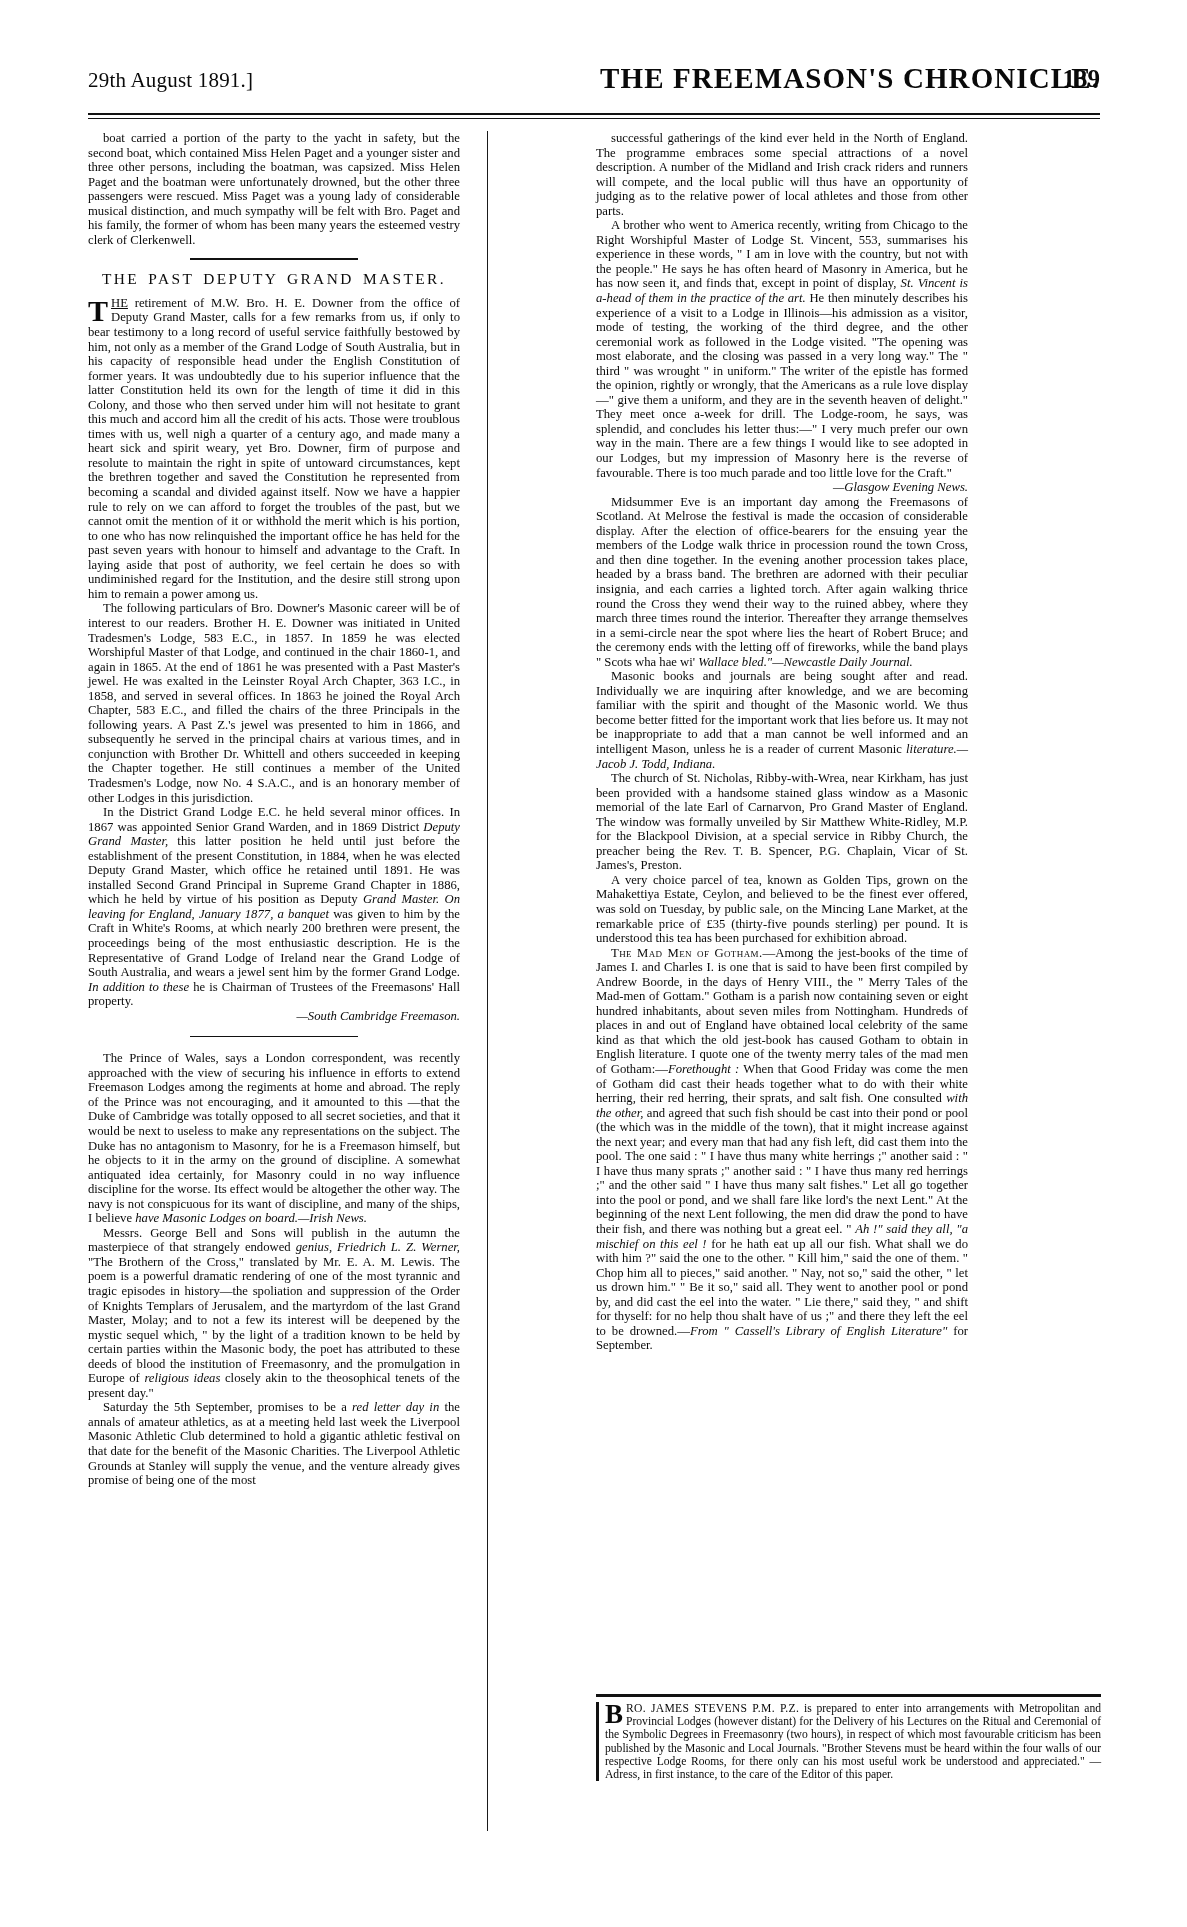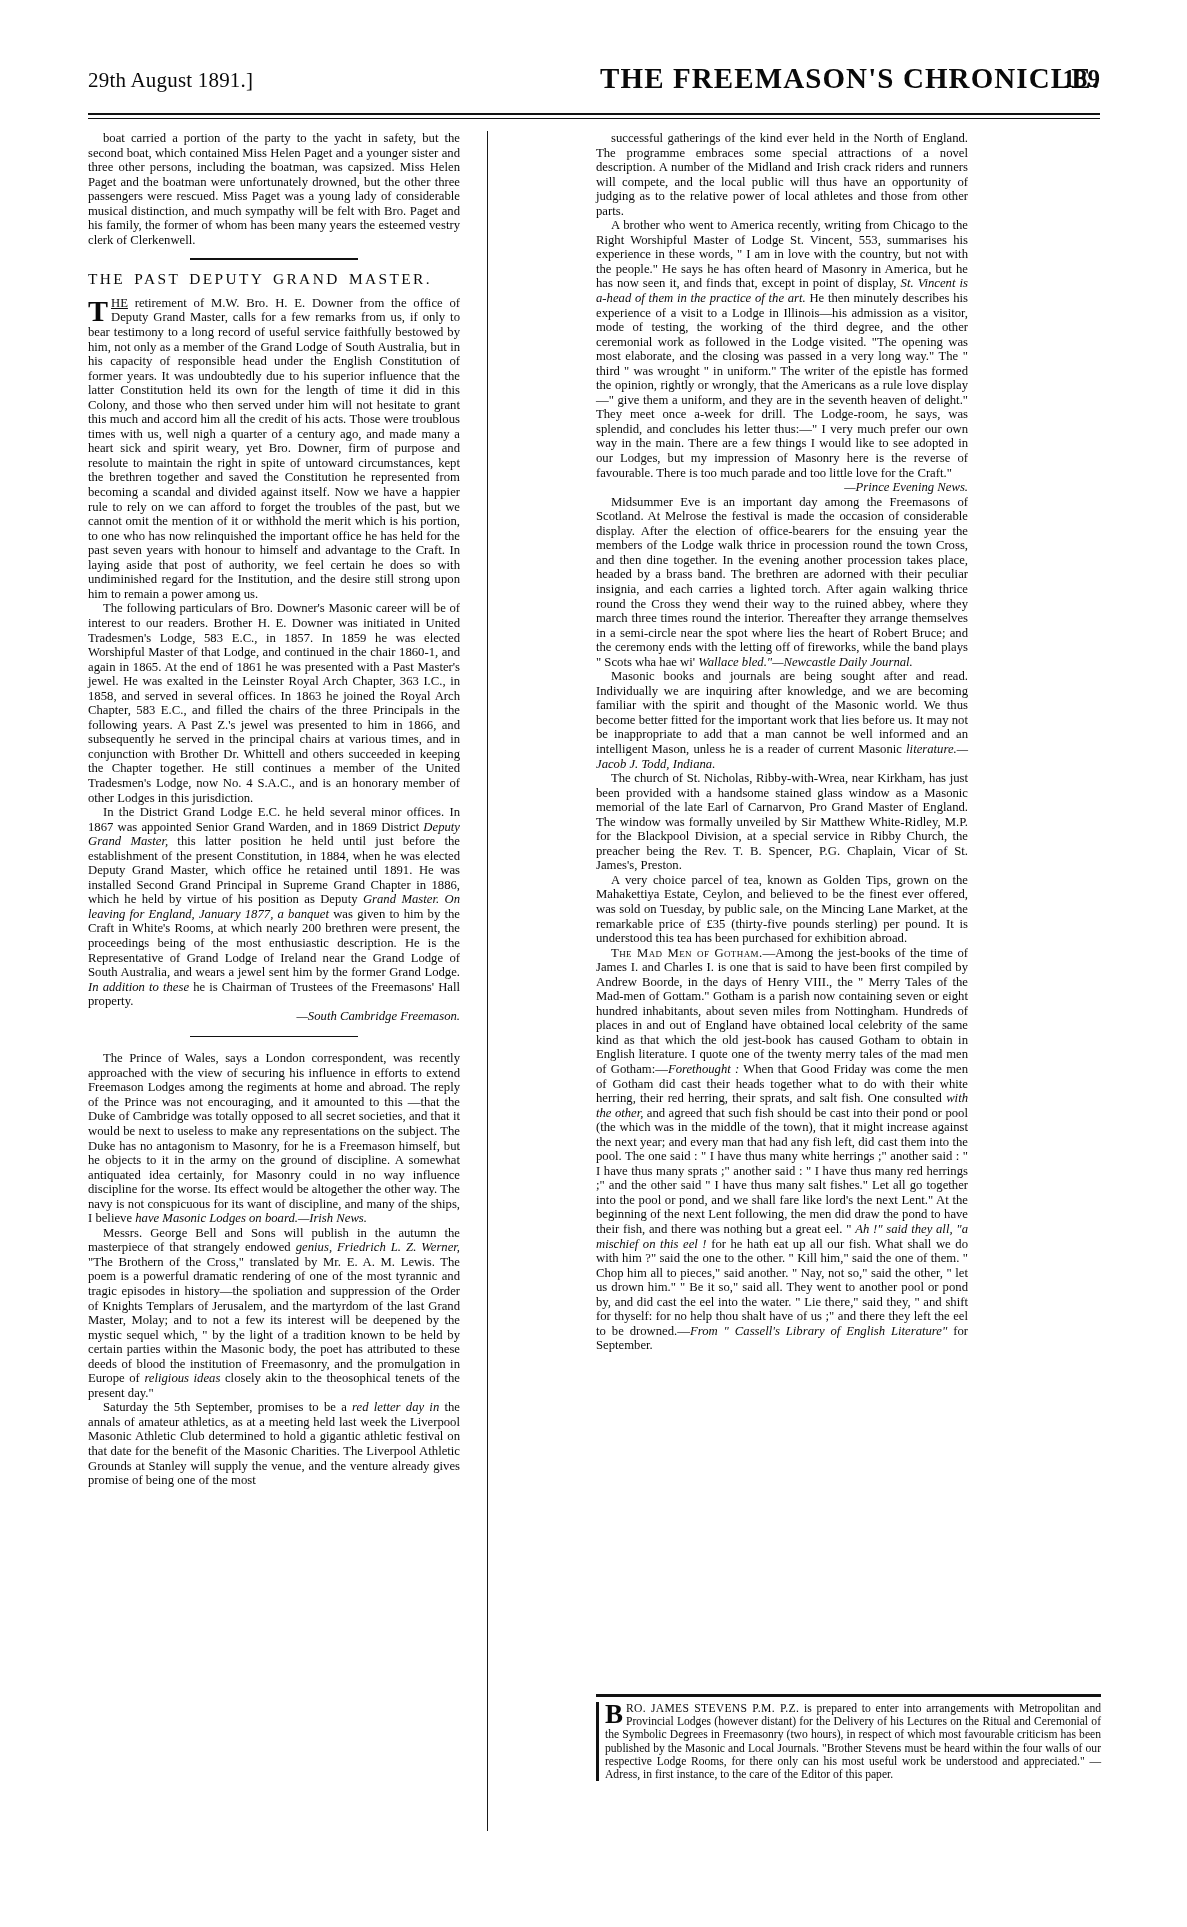--- a/index.html
+++ b/index.html
@@ -113,21 +113,21 @@
     border-top: 1.6px solid #111;
     width: 168px;
     margin: 13px auto 14px auto;
   }
 
   
   h2.art-head {
     font-size: 15.4px;
     font-weight: normal;
     letter-spacing: 2.4px;
-    text-align: left;
+    text-align: center;
     margin: 8px 0 9px 0;
     word-spacing: 3px;
   }
 
   
   .dropcap-para {
     text-indent: 0;
     position: relative;
   }
   .dropcap-para .dc {
@@ -221,21 +221,21 @@
 
     <p><span>Saturday the 5th September, promises to be a </span><span class="ital">red letter day in</span><span> the annals of amateur athletics, as at a meeting held last week the Liverpool Masonic Athletic Club determined to hold a gigantic athletic festival on that date for the benefit of the Masonic Charities. The Liverpool Athletic Grounds at Stanley will supply the venue, and the venture already gives promise of being one of the most</span></p>
 
   </div>
 
   <div class="col col-right">
 
     <p>successful gatherings of the kind ever held in the North of England. The programme embraces some special attractions of a novel description. A number of the Midland and Irish crack riders and runners will compete, and the local public will thus have an opportunity of judging as to the relative power of local athletes and those from other parts.</p>
 
     <p><span>A brother who went to America recently, writing from Chicago to the Right Worshipful Master of Lodge St. Vincent, 553, summarises his experience in these words, " I am in love with the country, but not with the people." He says he has often heard of Masonry in America, but he has now seen it, and finds that, except in point of display, </span><span class="ital">St. Vincent is a-head of them in the practice of the art.</span><span> He then minutely describes his experience of a visit to a Lodge in Illinois—his admission as a visitor, mode of testing, the working of the third degree, and the other ceremonial work as followed in the Lodge visited. "The opening was most elaborate, and the closing was passed in a very long way." The " third " was wrought " in uniform." The writer of the epistle has formed the opinion, rightly or wrongly, that the Americans as a rule love display—" give them a uniform, and they are in the seventh heaven of delight." They meet once a-week for drill. The Lodge-room, he says, was splendid, and concludes his letter thus:—" I very much prefer our own way in the main. There are a few things I would like to see adopted in our Lodges, but my impression of Masonry here is the reverse of favourable. There is too much parade and too little love for the Craft."</span></p>
-    <span class="attrib">—Prince Evening News.</span>
+    <span class="attrib">—Glasgow Evening News.</span>
 
     <p><span>Midsummer Eve is an important day among the Freemasons of Scotland. At Melrose the festival is made the occasion of considerable display. After the election of office-bearers for the ensuing year the members of the Lodge walk thrice in procession round the town Cross, and then dine together. In the evening another procession takes place, headed by a brass band. The brethren are adorned with their peculiar insignia, and each carries a lighted torch. After again walking thrice round the Cross they wend their way to the ruined abbey, where they march three times round the interior. Thereafter they arrange themselves in a semi-circle near the spot where lies the heart of Robert Bruce; and the ceremony ends with the letting off of fireworks, while the band plays " Scots wha hae wi' </span><span class="ital">Wallace bled."—Newcastle Daily Journal.</span></p>
 
     <p><span>Masonic books and journals are being sought after and read. Individually we are inquiring after knowledge, and we are becoming familiar with the spirit and thought of the Masonic world. We thus become better fitted for the important work that lies before us. It may not be inappropriate to add that a man cannot be well informed and an intelligent Mason, unless he is a reader of current Masonic </span><span class="ital">literature.—Jacob J. Todd, Indiana.</span></p>
 
     <p>The church of St. Nicholas, Ribby-with-Wrea, near Kirkham, has just been provided with a handsome stained glass window as a Masonic memorial of the late Earl of Carnarvon, Pro Grand Master of England. The window was formally unveiled by Sir Matthew White-Ridley, M.P. for the Blackpool Division, at a special service in Ribby Church, the preacher being the Rev. T. B. Spencer, P.G. Chaplain, Vicar of St. James's, Preston.</p>
 
     <p>A very choice parcel of tea, known as Golden Tips, grown on the Mahakettiya Estate, Ceylon, and believed to be the finest ever offered, was sold on Tuesday, by public sale, on the Mincing Lane Market, at the remarkable price of £35 (thirty-five pounds sterling) per pound. It is understood this tea has been purchased for exhibition abroad.</p>
 
     <p><span class="smallcaps">The Mad Men of Gotham.</span><span>—Among the jest-books of the time of James I. and Charles I. is one that is said to have been first compiled by Andrew Boorde, in the days of Henry VIII., the " Merry Tales of the Mad-men of Gottam." Gotham is a parish now containing seven or eight hundred inhabitants, about seven miles from Nottingham. Hundreds of places in and out of England have obtained local celebrity of the same kind as that which the old jest-book has caused Gotham to obtain in English literature. I quote one of the twenty merry tales of the mad men of Gotham:—</span><span class="ital">Forethought :</span><span> When that Good Friday was come the men of Gotham did cast their heads together what to do with their white herring, their red herring, their sprats, and salt fish. One consulted </span><span class="ital">with the other,</span><span> and agreed that such fish should be cast into their pond or pool (the which was in the middle of the town), that it might increase against the next year; and every man that had any fish left, did cast them into the pool. The one said : " I have thus many white herrings ;" another said : " I have thus many sprats ;" another said : " I have thus many red herrings ;" and the other said " I have thus many salt fishes." Let all go together into the pool or pond, and we shall fare like lord's the next Lent." At the beginning of the next Lent following, the men did draw the pond to have their fish, and there was nothing but a great eel. " </span><span class="ital">Ah !" said they all, "a mischief on this eel !</span><span> for he hath eat up all our fish. What shall we do with him ?" said the one to the other. " Kill him," said the one of them. " Chop him all to pieces," said another. " Nay, not so," said the other, " let us drown him." " Be it so," said all. They went to another pool or pond by, and did cast the eel into the water. " Lie there," said they, " and shift for thyself: for no help thou shalt have of us ;" and there they left the eel to be drowned.—</span><span class="ital">From " Cassell's Library of English Literature"</span><span> for September.</span></p>

